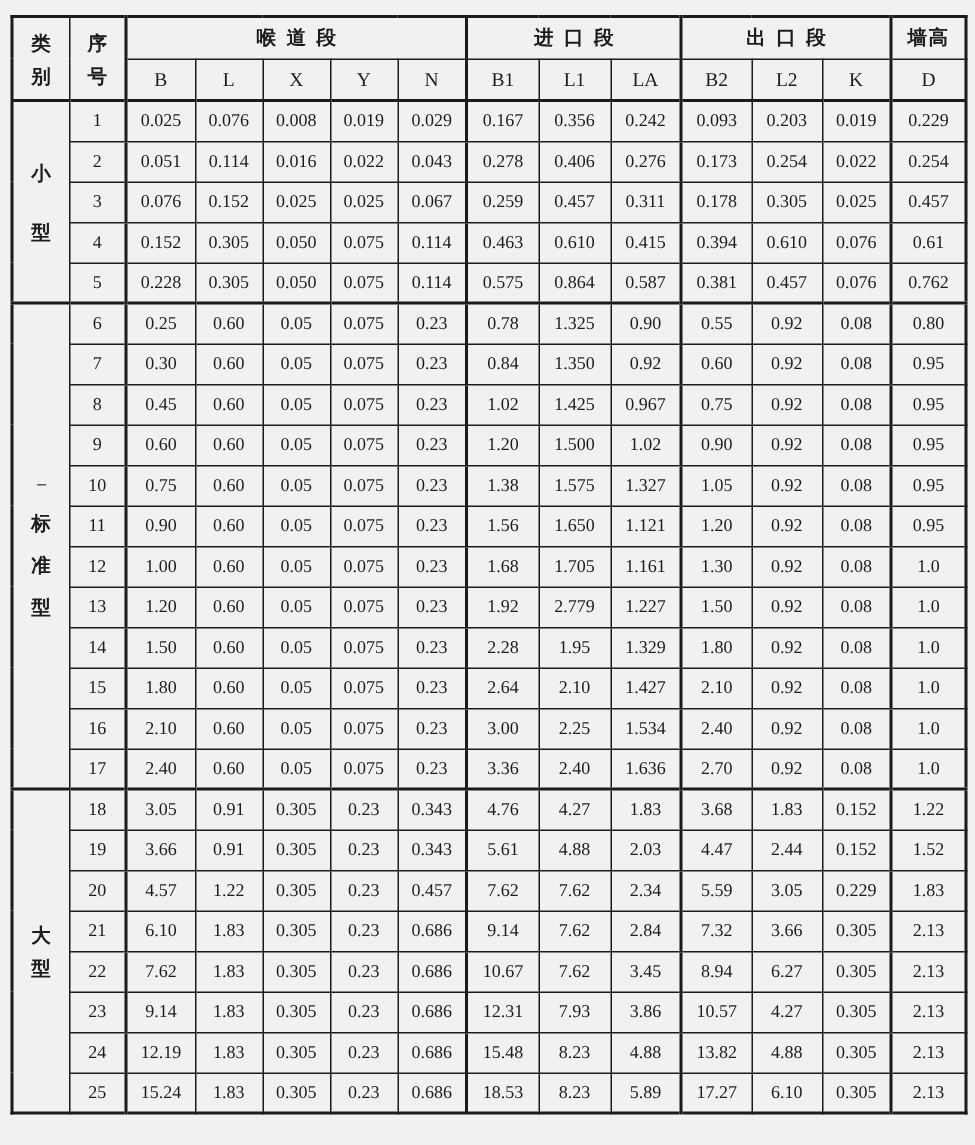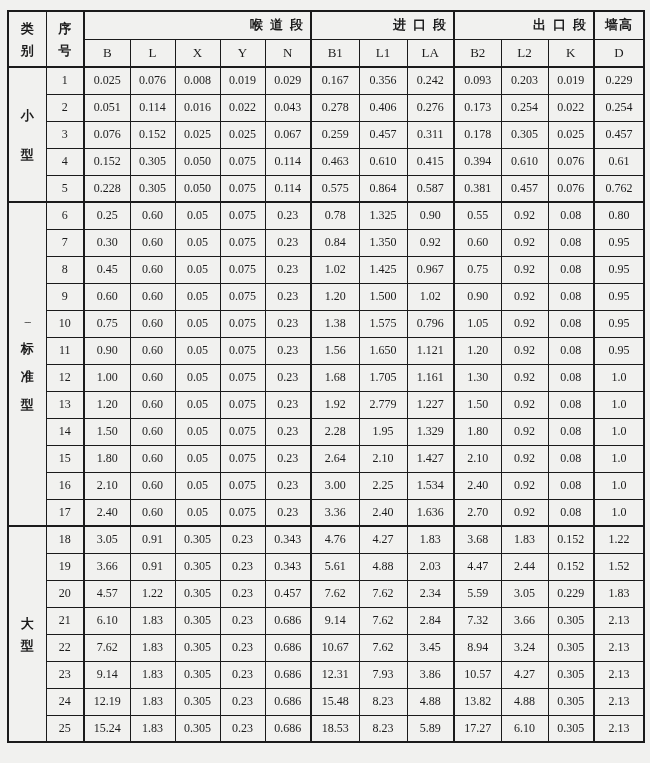--- a/index.html
+++ b/index.html
@@ -40,21 +40,21 @@
     letter-spacing:1px;
   }
   th.corner{
     font-weight:bold;
     font-size:13px;
   }
   th.corner .stack{
     display:flex;flex-direction:column;align-items:center;
     justify-content:center;gap:9px;line-height:1;
   }
-  th.group-label{letter-spacing:7px;text-indent:7px;text-align:right;}
+  th.group-label{letter-spacing:7px;text-indent:7px;}
   th.colhead{
     font-weight:normal;
     font-size:13px;
   }
   td.val, td.serial{
     font-size:12px;
     font-weight:normal;
   }
   td.category{
     font-weight:bold;
@@ -280,21 +280,21 @@
       </tr>
       <tr>
         <td class="serial">10</td>
         <td class="val gs">0.75</td>
         <td class="val">0.60</td>
         <td class="val">0.05</td>
         <td class="val">0.075</td>
         <td class="val">0.23</td>
         <td class="val gs">1.38</td>
         <td class="val">1.575</td>
-        <td class="val">0.796</td>
+        <td class="val">1.327</td>
         <td class="val gs">1.05</td>
         <td class="val">0.92</td>
         <td class="val">0.08</td>
         <td class="val gs">0.95</td>
       </tr>
       <tr>
         <td class="serial">11</td>
         <td class="val gs">0.90</td>
         <td class="val">0.60</td>
         <td class="val">0.05</td>
@@ -468,21 +468,21 @@
         <td class="serial">22</td>
         <td class="val gs">7.62</td>
         <td class="val">1.83</td>
         <td class="val">0.305</td>
         <td class="val">0.23</td>
         <td class="val">0.686</td>
         <td class="val gs">10.67</td>
         <td class="val">7.62</td>
         <td class="val">3.45</td>
         <td class="val gs">8.94</td>
-        <td class="val">3.24</td>
+        <td class="val">6.27</td>
         <td class="val">0.305</td>
         <td class="val gs">2.13</td>
       </tr>
       <tr>
         <td class="serial">23</td>
         <td class="val gs">9.14</td>
         <td class="val">1.83</td>
         <td class="val">0.305</td>
         <td class="val">0.23</td>
         <td class="val">0.686</td>

